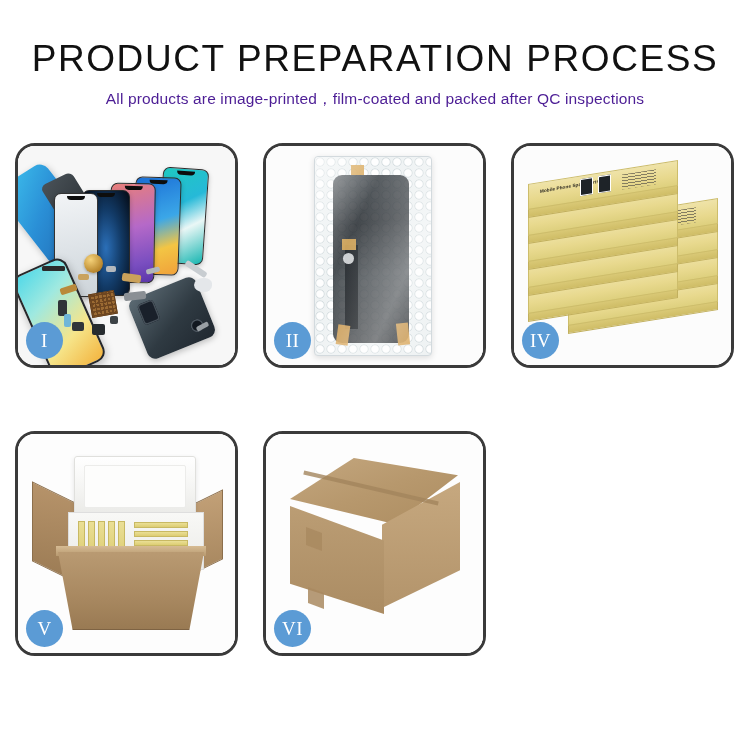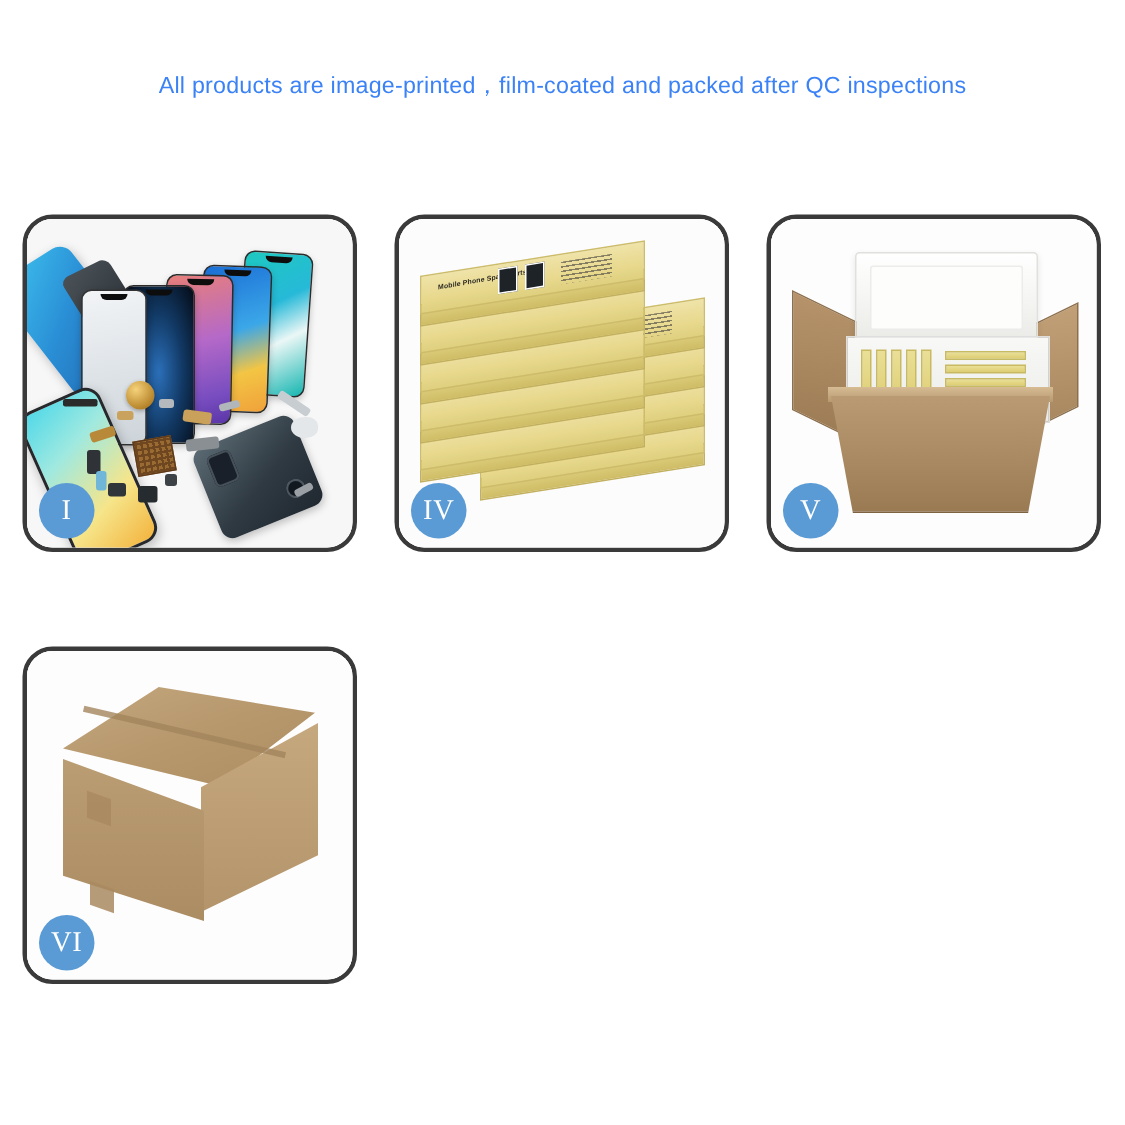--- a/index.html
+++ b/index.html
@@ -19,21 +19,21 @@
     letter-spacing: 1.6px;
     color: #111111;
     font-family: "Liberation Sans", sans-serif;
     white-space: nowrap;
   }
   .subtitle {
     margin-top: 9px;
     font-size: 15.5px;
     font-weight: 400;
     letter-spacing: 0.15px;
-    color: #3b82f6;
+    color: #4c1d95;
     white-space: nowrap;
   }
 
   
   .grid {
     position: absolute;
     left: 15px; top: 143px;
     width: 720px; height: 545px;
     display: grid;
     grid-template-columns: repeat(3, 223px);
@@ -322,20 +322,21 @@
     background:#a98a60; transform:skewY(20deg); opacity:.85; }
   .carton-tab2 { position:absolute; left:42px; top:156px; width:16px; height:16px;
     background:#a98a60; transform:skewY(20deg); opacity:.85; }
 </style>
 </head>
 <body>
 
 <div class="page">
 
   <div class="header">
+    <div class="title">PRODUCT PREPARATION PROCESS</div>
     <div class="subtitle">All products are image-printed，film-coated and packed after QC inspections</div>
   </div>
 
   <div class="grid">
 
     <div class="panel">
       <div class="panel-inner">
         <div class="scene1">
           <div class="ph-tilt"></div>
           <div class="ph-fan">
@@ -372,20 +373,37 @@
           <div class="pt j"></div>
           <div class="pt k"></div>
           <div class="pt l"></div>
           <div class="pt m"></div>
           <div class="pt n"></div>
         </div>
       </div>
       <div class="badge">I</div>
     </div>
 
+    <div class="panel">
+      <div class="panel-inner">
+        <div class="scene2">
+          <div class="bubblewrap">
+            <div class="wrapped-screen"></div>
+            <div class="flexcable"></div>
+            <div class="wconn"></div>
+            <div class="tape1"></div>
+            <div class="tape2"></div>
+            <div class="tape3"></div>
+            <div class="tape4"></div>
+            <div class="bubble-sheen"></div>
+          </div>
+        </div>
+      </div>
+      <div class="badge">II</div>
+    </div>
 
 
     <div class="panel">
       <div class="panel-inner">
         <div class="scene4">
           <div class="stack">
 
             <div class="sbox" style="left:46px; top:124px;">
               <div class="side"></div>
               <div class="top"></div>

